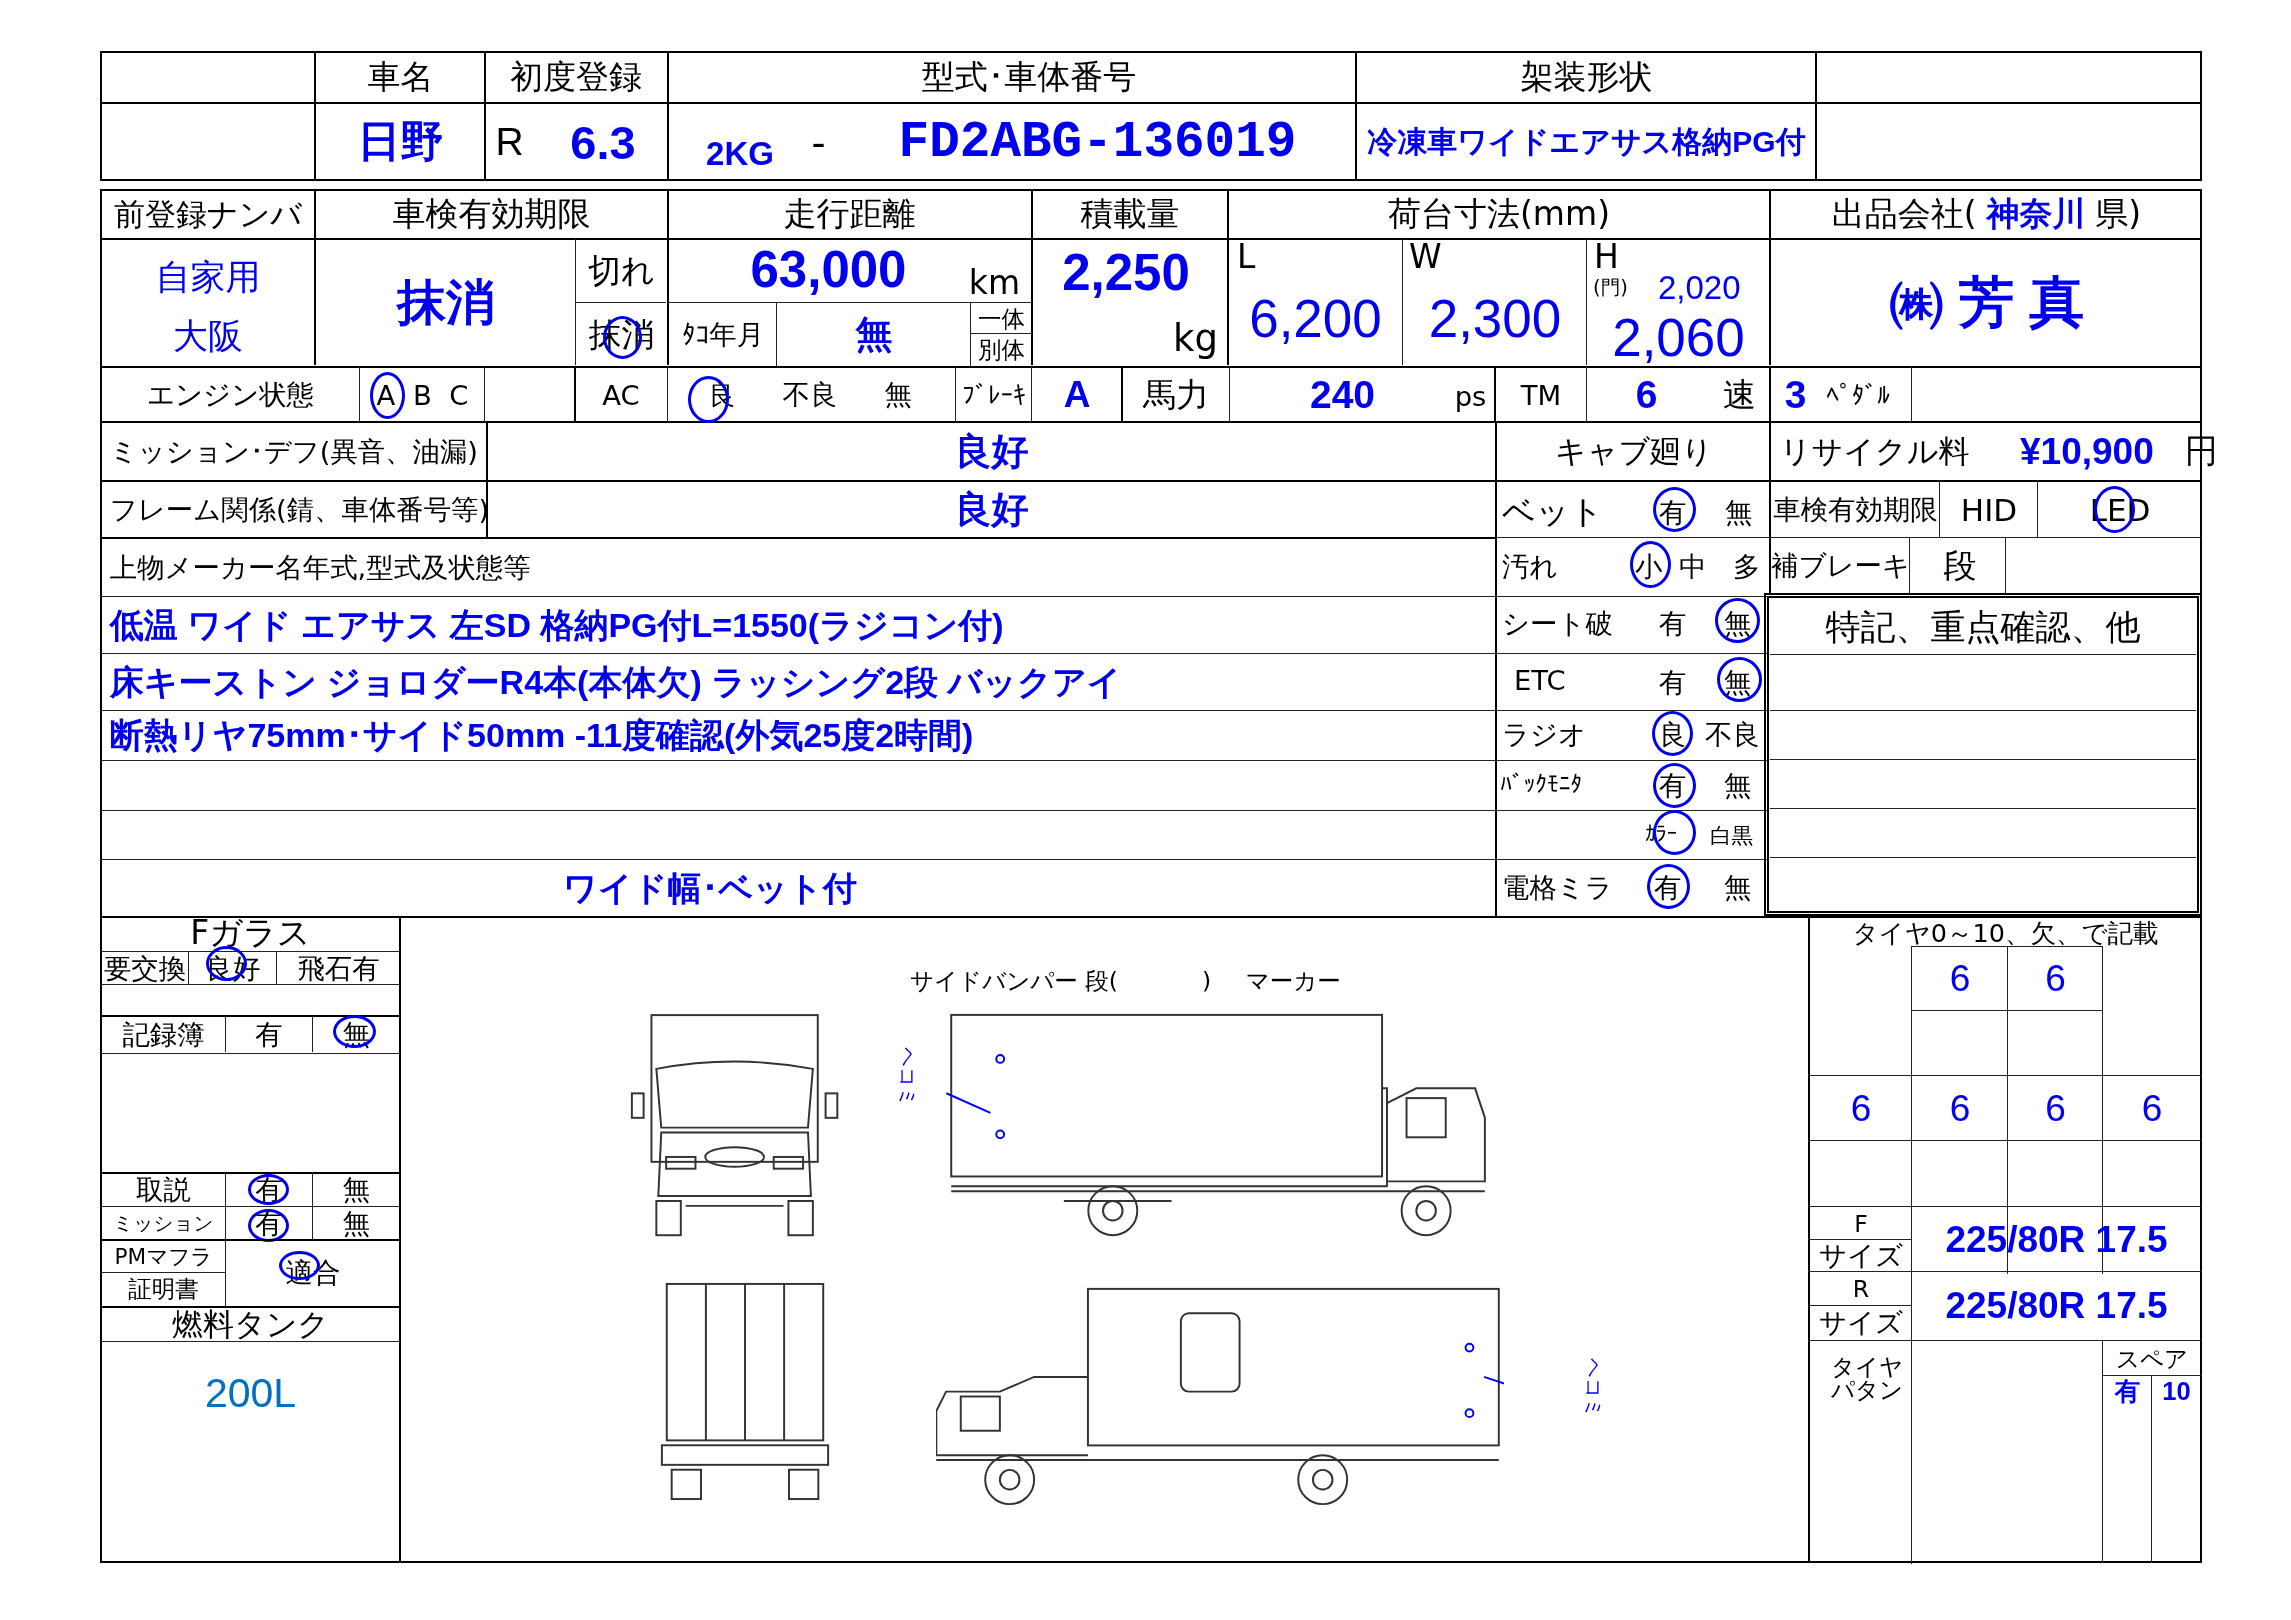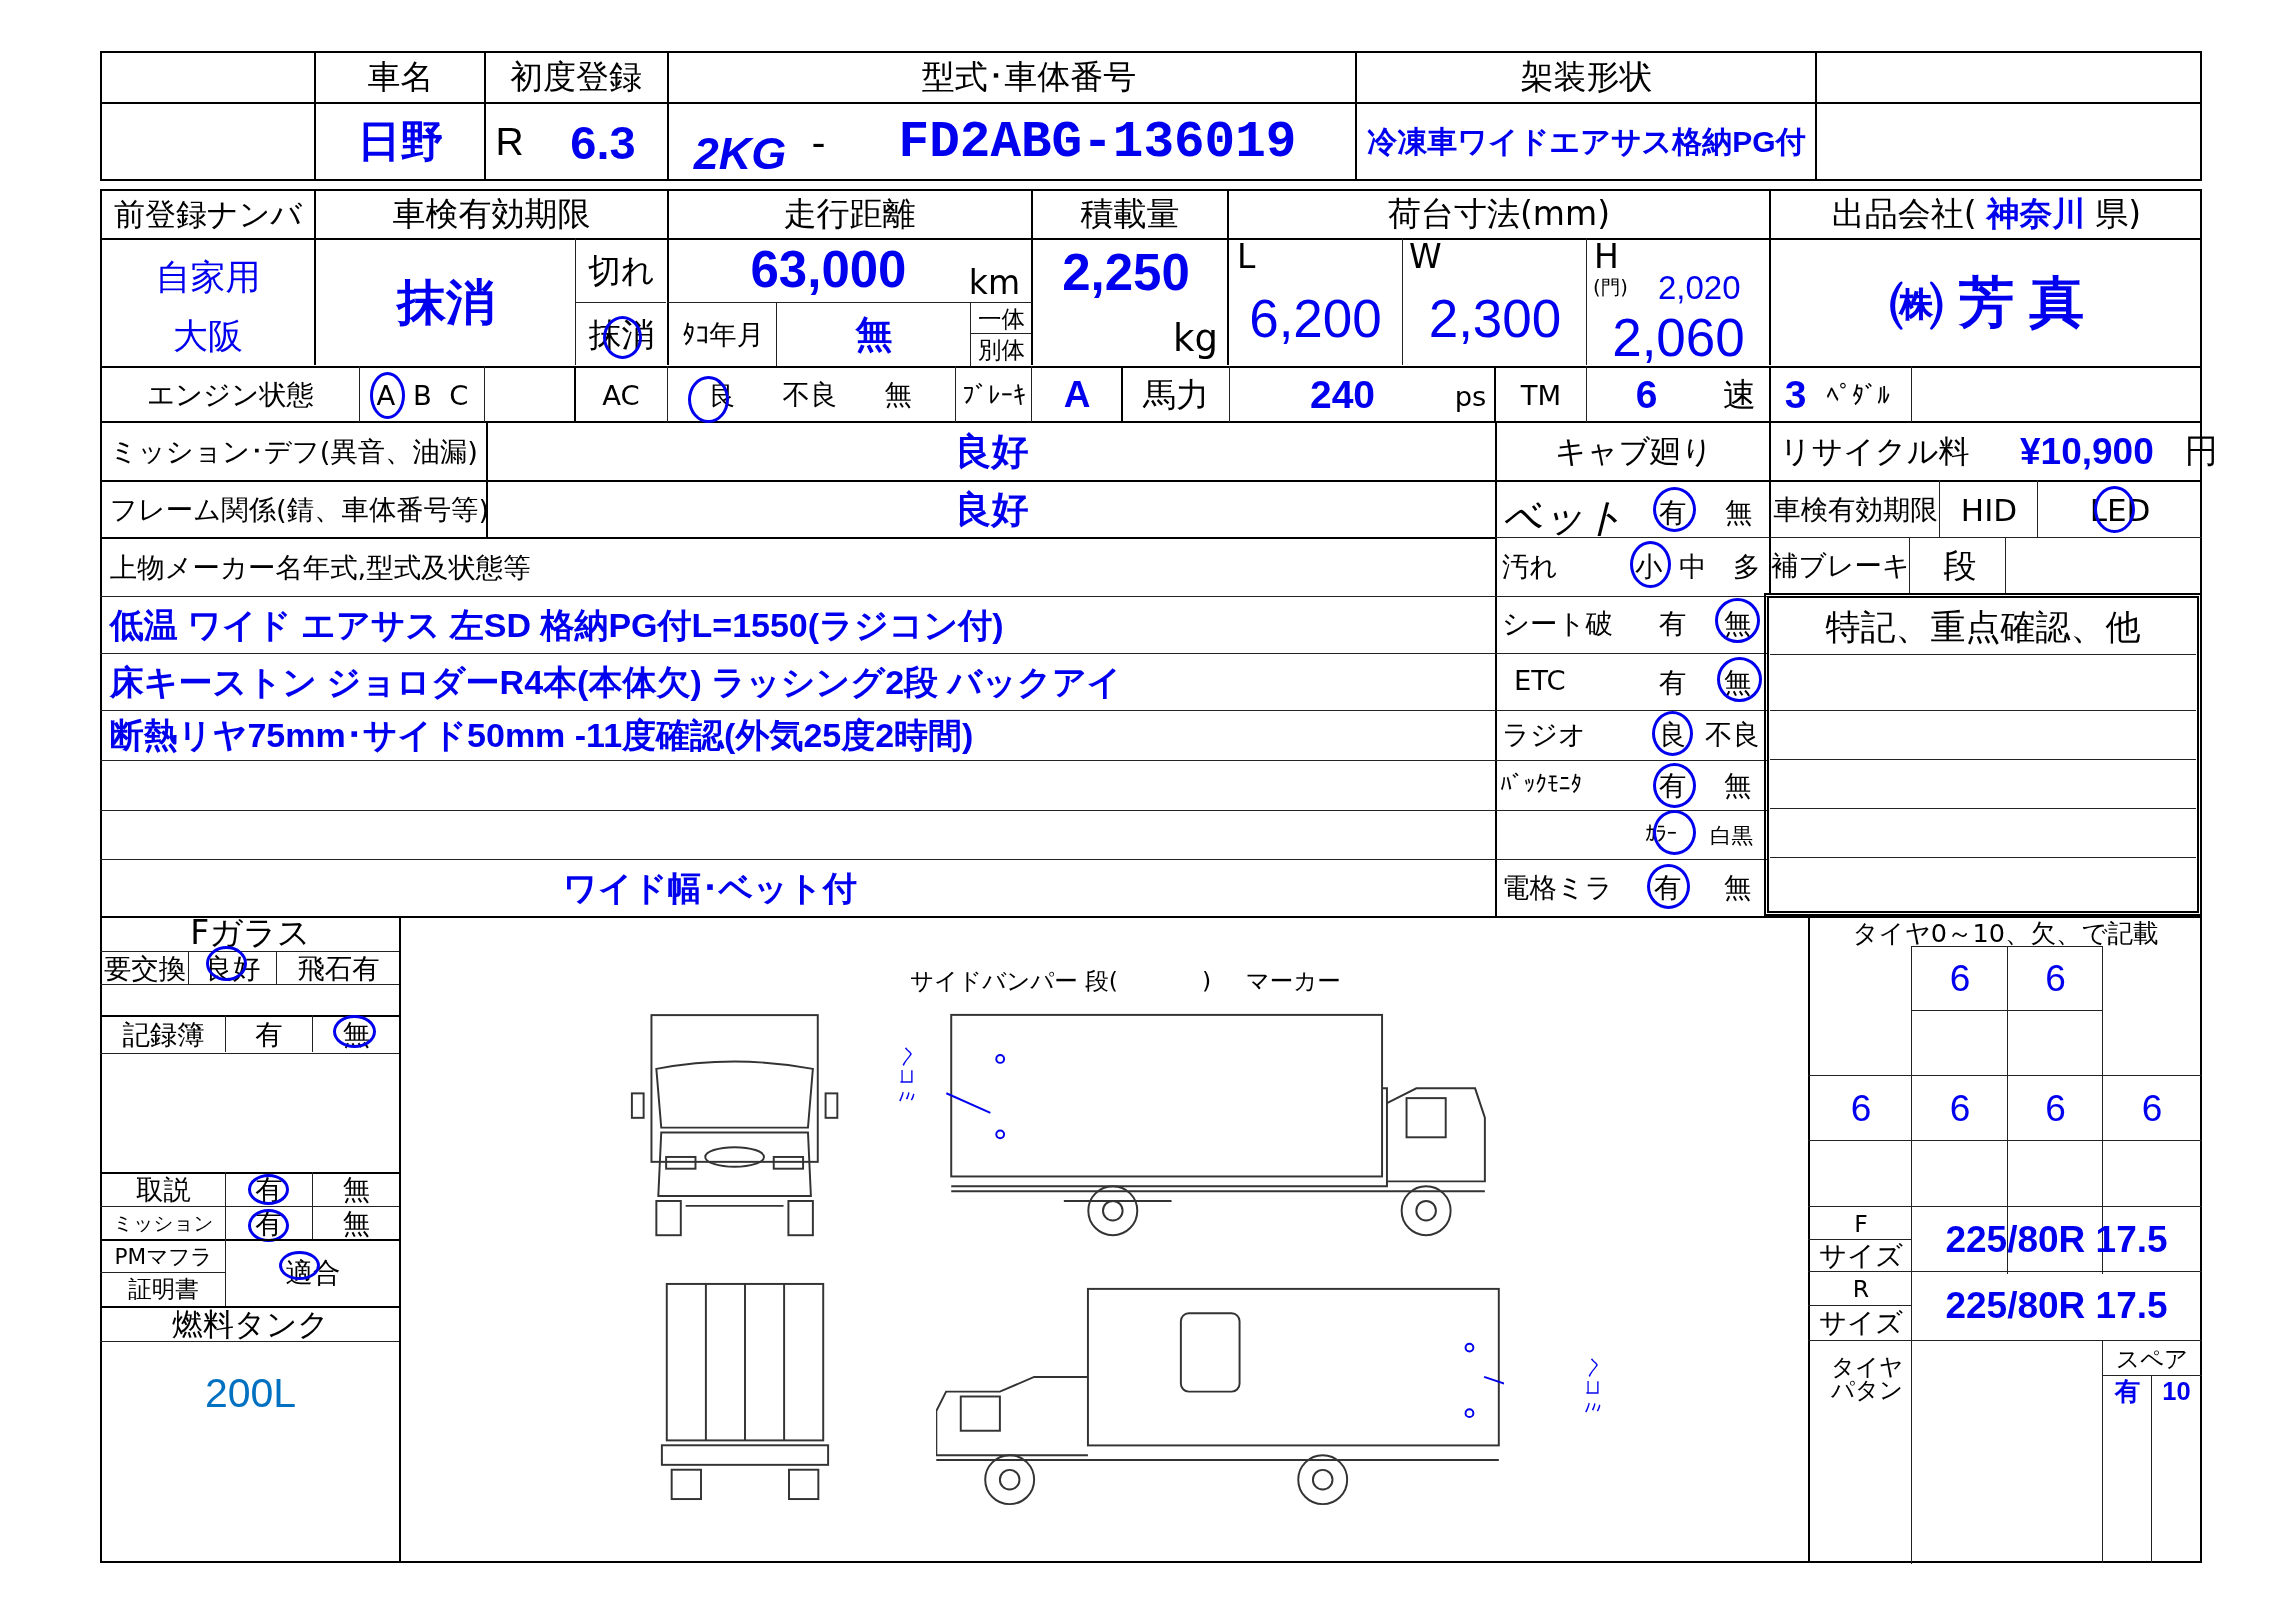--- a/index.html
+++ b/index.html
@@ -32,21 +32,21 @@
 <div class="vthick" style="left:1815px;top:51px;height:130px;"></div>
 
 <div class="cell lbl" style="left:316px;top:53px;width:169px;height:49px;">車名</div>
 <div class="cell lbl" style="left:486px;top:53px;width:180px;height:49px;">初度登録</div>
 <div class="cell lbl" style="left:668px;top:53px;width:686px;height:49px;padding-left:36px;">型式･車体番号</div>
 <div class="cell lbl" style="left:1357px;top:53px;width:459px;height:49px;">架装形状</div>
 
 <div class="cell blue" style="left:316px;top:104px;width:169px;height:76px;font-size:43px;">日野</div>
 <div class="cell" style="left:490px;top:104px;width:39px;height:76px;font-size:39px;font-family:'Liberation Sans',sans-serif;">R</div>
 <div class="cell blue" style="left:549px;top:104px;width:108px;height:76px;font-size:47px;">6.3</div>
-<div class="cell blue" style="left:686px;top:104px;width:108px;height:100px;font-size:45px;font-style:italic;">2KG</div>
+<div class="cell blue" style="left:686px;top:104px;width:108px;height:100px;font-size:33px;">2KG</div>
 <div class="cell" style="left:799px;top:104px;width:39px;height:76px;font-size:39px;">-</div>
 <div class="cell blue" style="left:872px;top:104px;width:451px;height:76px;font-size:51px;font-family:'Liberation Mono',monospace;">FD2ABG-136019</div>
 <div class="cell blue" style="left:1357px;top:104px;width:459px;height:76px;font-size:30px;">冷凍車ワイドエアサス格納PG付</div>
 
 <div class="abs" style="left:100px;top:189px;width:2102px;height:1374px;border:2.9px solid #000;"></div>
 
 <div class="hthick" style="left:100px;top:238px;width:2102px;"></div>
 <div class="vthick" style="left:314px;top:189px;height:176px;"></div>
 <div class="vthick" style="left:667px;top:189px;height:176px;"></div>
 <div class="vthick" style="left:1031px;top:189px;height:176px;"></div>
@@ -168,21 +168,21 @@
 <div class="cell lbl" style="left:1498px;top:423px;width:272px;height:57px;font-size:31px;">キャブ廻り</div>
 <div class="vthick" style="left:1769px;top:421px;height:172px;"></div>
 <div class="hline" style="left:1495px;top:537px;width:274px;"></div>
 <div class="hline" style="left:1495px;top:596px;width:274px;"></div>
 <div class="hline" style="left:1495px;top:653px;width:274px;"></div>
 <div class="hline" style="left:1495px;top:710px;width:274px;"></div>
 <div class="hline" style="left:1495px;top:760px;width:274px;"></div>
 <div class="hline" style="left:1495px;top:810px;width:274px;"></div>
 <div class="hline" style="left:1495px;top:859px;width:274px;"></div>
 
-<div class="abs lbl" style="left:1502px;top:490px;font-size:40px;font-style:italic;">ベット</div>
+<div class="abs lbl" style="left:1502px;top:490px;font-size:33px;">ベット</div>
 <div class="abs lbl-s" style="left:1659px;top:495px;">有</div>
 <div class="abs lbl-s" style="left:1725px;top:495px;">無</div>
 <div class="circle" style="left:1653px;top:487px;width:43px;height:45px;"></div>
 
 <div class="abs lbl-s" style="left:1502px;top:549px;">汚れ</div>
 <div class="abs lbl-s" style="left:1635px;top:549px;">小</div>
 <div class="abs lbl-s" style="left:1679px;top:549px;">中</div>
 <div class="abs lbl-s" style="left:1733px;top:549px;">多</div>
 <div class="circle" style="left:1630px;top:541px;width:41px;height:47px;"></div>
 

